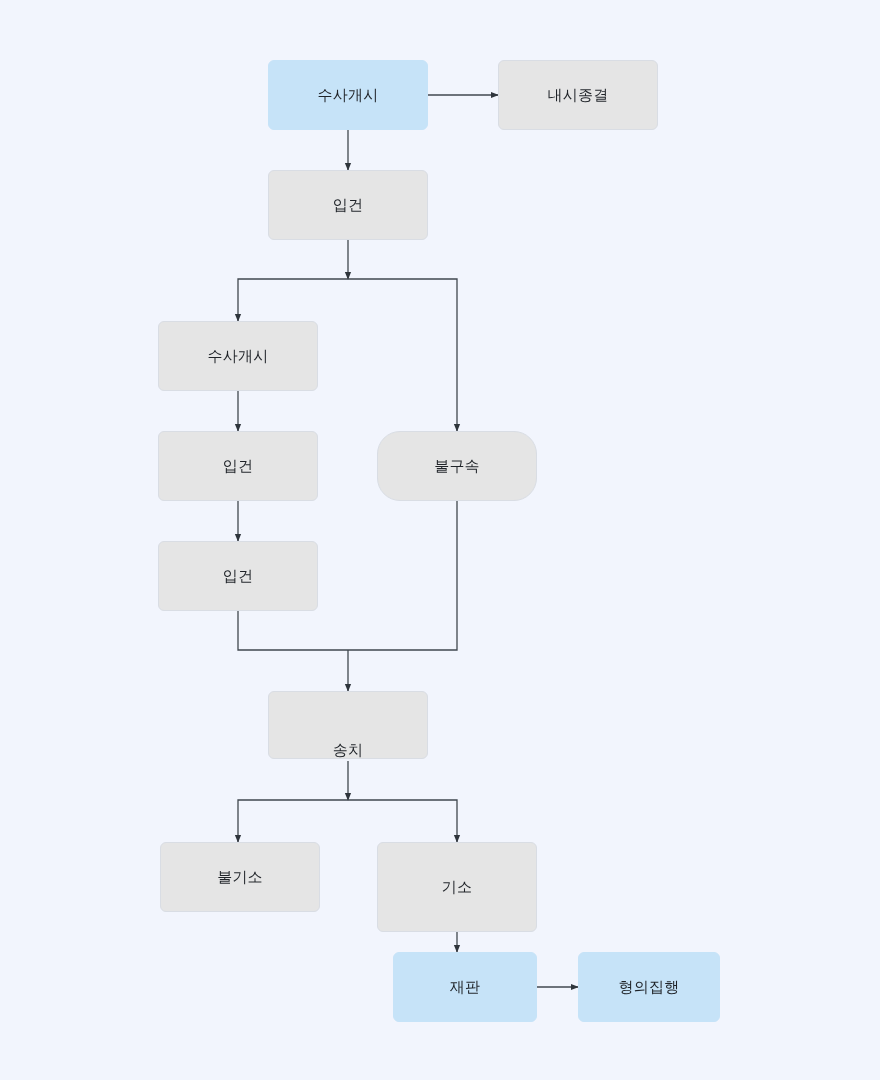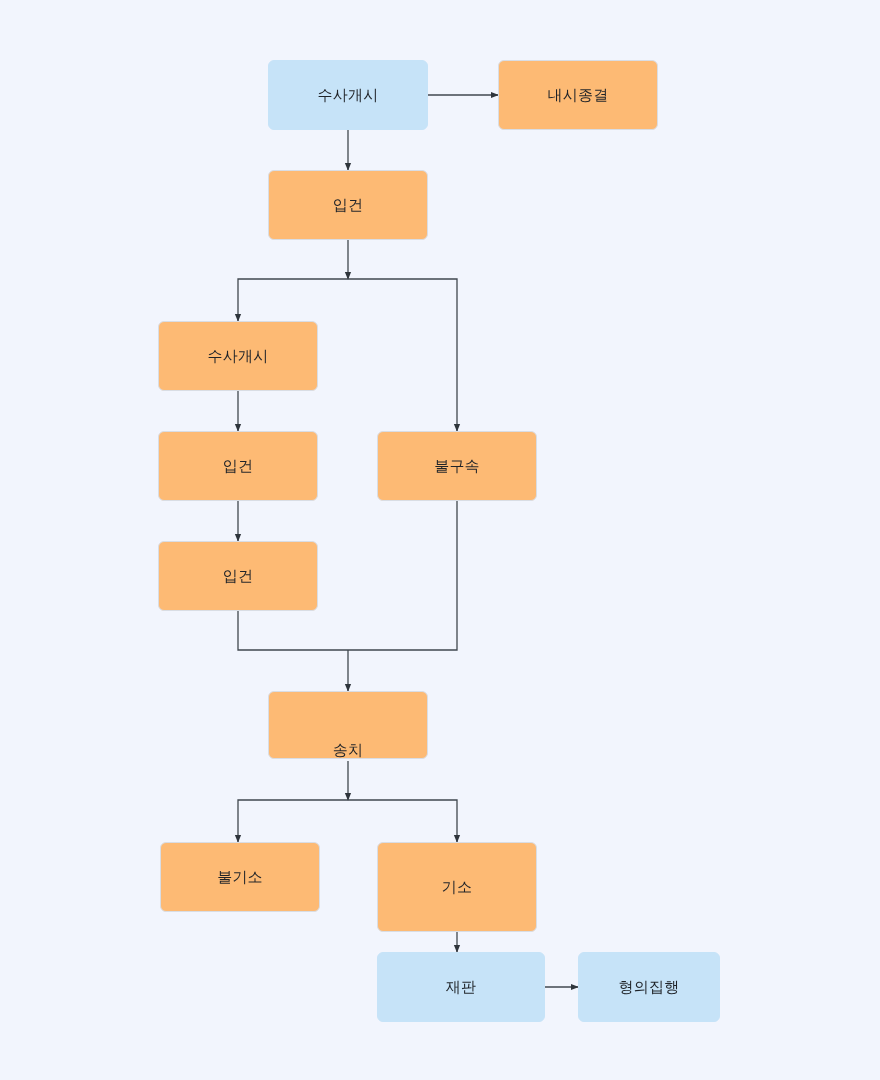--- a/index.html
+++ b/index.html
@@ -28,21 +28,21 @@
     pointer-events: none;
   }
   .node {
     position: absolute;
     box-sizing: border-box;
     display: flex;
     align-items: center;
     justify-content: center;
     border-radius: 6px;
     border: 1px solid #d9dde4;
-    background: #fdba74;
+    background: #e5e5e5;
     color: #1f2328;
     font-size: 15px;
     line-height: 1;
     letter-spacing: 0.2px;
     white-space: nowrap;
   }
   .node.highlight {
     background: #c6e3f8;
     border-color: #c6e3f8;
   }
@@ -86,39 +86,39 @@
       </div>
       <div class="node" style="left: 498px; top: 60px; width: 160px; height: 70px;">
         <span class="node-label">내시종결</span>
       </div>
       <div class="node" style="left: 268px; top: 170px; width: 160px; height: 70px;">
         <span class="node-label">입건</span>
       </div>
       <div class="node" style="left: 158px; top: 321px; width: 160px; height: 70px;">
         <span class="node-label">수사개시</span>
       </div>
-      <div class="node" style="left: 377px; top: 431px; width: 160px; height: 70px;">
+      <div class="node" style="left: 377px; top: 431px; width: 160px; height: 70px; border-radius: 23px;">
         <span class="node-label">불구속</span>
       </div>
       <div class="node" style="left: 158px; top: 431px; width: 160px; height: 70px;">
         <span class="node-label">입건</span>
       </div>
       <div class="node" style="left: 158px; top: 541px; width: 160px; height: 70px;">
         <span class="node-label">입건</span>
       </div>
       <div class="node" style="left: 268px; top: 691px; width: 160px; height: 68px; align-items: flex-end;">
         <span class="node-label">송치</span>
       </div>
       <div class="node" style="left: 160px; top: 842px; width: 160px; height: 70px;">
         <span class="node-label">불기소</span>
       </div>
       <div class="node" style="left: 377px; top: 842px; width: 160px; height: 90px;">
         <span class="node-label">기소</span>
       </div>
-      <div class="node highlight" style="left: 377px; top: 952px; width: 168px; height: 70px;">
+      <div class="node highlight" style="left: 393px; top: 952px; width: 144px; height: 70px;">
         <span class="node-label">재판</span>
       </div>
       <div class="node highlight" style="left: 578px; top: 952px; width: 142px; height: 70px;">
         <span class="node-label">형의집행</span>
       </div>
     </div>
 
 </div>
 
 </body></html>

